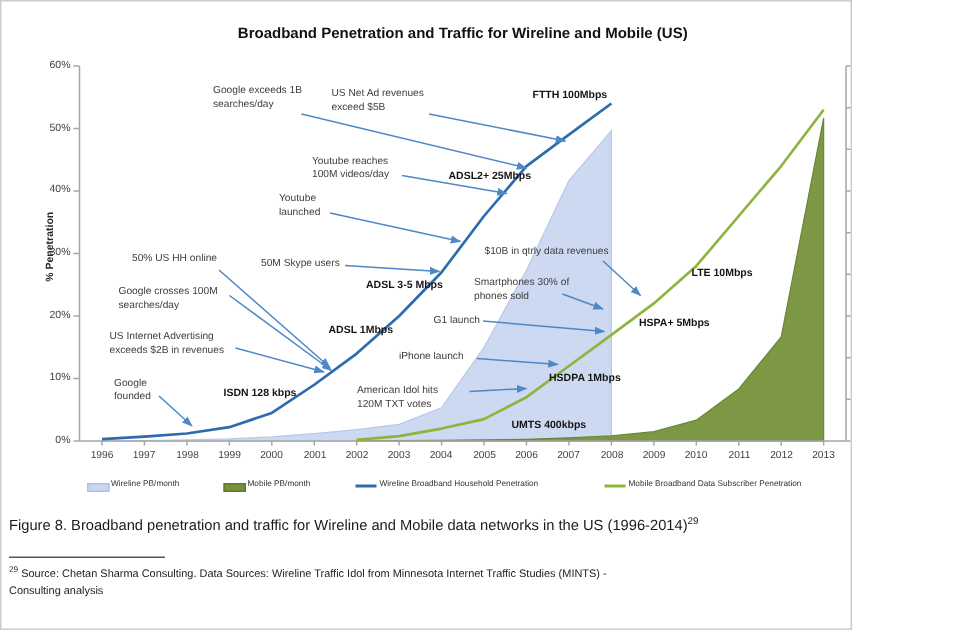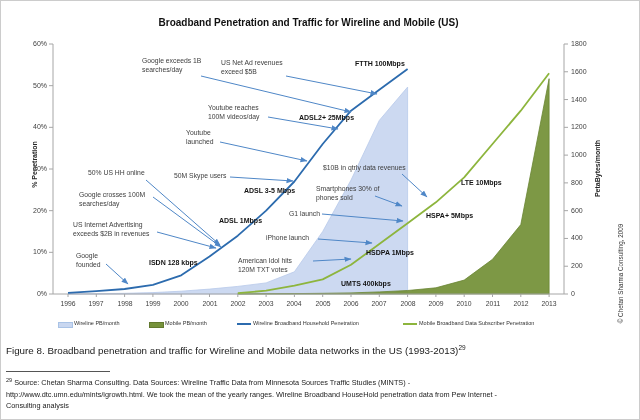--- a/index.html
+++ b/index.html
@@ -1,16 +1,16 @@
 <!DOCTYPE html>
 <html><head>
 <meta charset="utf-8">
 <style>
   html,body{margin:0;padding:0;background:#fff;}
-  .page{position:relative;width:640px;height:420px;background:#fff;border:1px solid #cccccc;
+  .page{position:relative;width:568px;height:420px;background:#fff;border:1px solid #cccccc;
         box-sizing:border-box;overflow:hidden;font-family:"Liberation Sans",sans-serif;color:#262626;}
   .abs{position:absolute;}
   #plot{position:absolute;left:0;top:0;}
   .chart-title{left:52px;top:16px;width:511px;text-align:center;font-size:10px;font-weight:bold;color:#111;}
   .vtitle{width:120px;text-align:center;font-size:7px;font-weight:bold;color:#262626;
           transform:rotate(-90deg);}
   .vt-left{left:-27px;top:160px;}
   .vt-right{left:536px;top:164px;}
   .copyright{left:549px;top:269px;width:140px;text-align:center;font-size:6.3px;color:#333;transform:rotate(-90deg);}
   .tick-label{font-size:7px;color:#3f3f3f;}
@@ -189,24 +189,23 @@
   <div class="abs legend-item" id="lg2" style="left: 236px;">
     <span class="sw sw-line" id="lg2sw" style="background: rgb(44, 107, 174);"></span>
     <span class="lg-txt">Wireline Broadband Household Penetration</span>
   </div>
   <div class="abs legend-item" id="lg3" style="left: 402px;">
     <span class="sw sw-line" id="lg3sw" style="background: rgb(141, 181, 61);"></span>
     <span class="lg-txt">Mobile Broadband Data Subscriber Penetration</span>
   </div>
 
   <div class="abs caption">
-    <span>Figure 8. Broadband penetration and traffic for Wireline and Mobile data networks in the US (1993-2013)</span><sup>29</sup>
+    <span>Figure 8. Broadband penetration and traffic for Wireline and Mobile data networks in the US (1996-2014)</span><sup>29</sup>
   </div>
 
   <div class="abs fn-sep"></div>
 
   <div class="abs footnote">
-    <div class="fn-line"><sup>29</sup> <span>Source: Chetan Sharma Consulting. Data Sources: Wireline Traffic Data from Minnesota Sources Traffic Studies (MINTS) -</span></div>
-    <div class="fn-line">http://www.dtc.umn.edu/mints/igrowth.html. We took the mean of the yearly ranges. Wireline Broadband HouseHold penetration data from Pew Internet -</div>
+    <div class="fn-line"><sup>29</sup> <span>Source: Chetan Sharma Consulting. Data Sources: Wireline Traffic Idol from Minnesota Internet Traffic Studies (MINTS) -</span></div>
     <div class="fn-line">Consulting analysis</div>
   </div>
 
 </div>
 
 </body></html>

